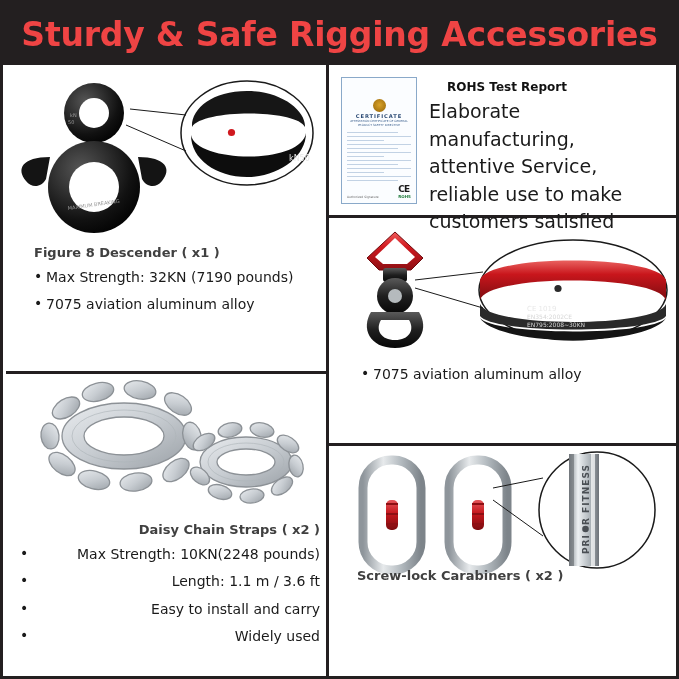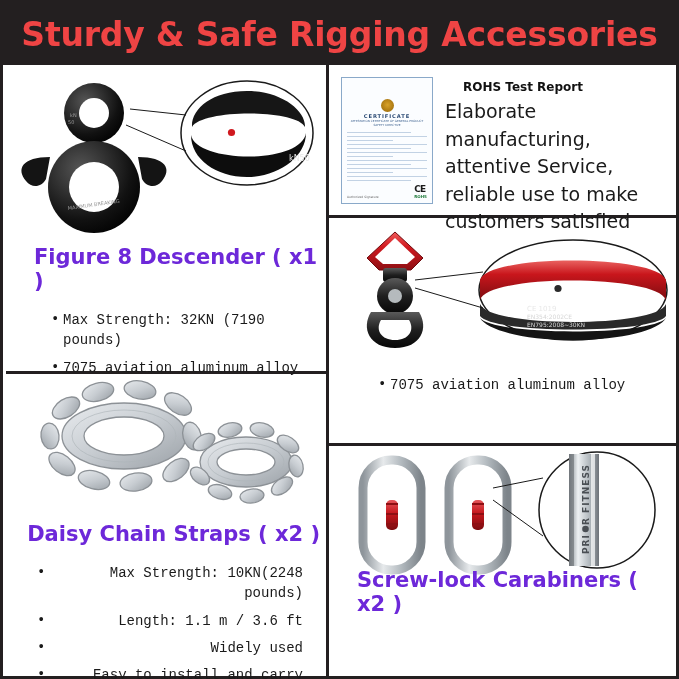--- a/index.html
+++ b/index.html
@@ -56,26 +56,26 @@
   
   .panel { position: absolute; box-sizing: border-box; }
 
   .p-fig8   { left: 3px;   top: 62px;  width: 320px; height: 306px; }
   .p-rohs   { left: 326px; top: 62px;  width: 347px; height: 150px; }
   .p-swivel { left: 326px; top: 215px; width: 347px; height: 225px; }
   .p-daisy  { left: 3px;   top: 371px; width: 320px; height: 305px; }
   .p-carab  { left: 326px; top: 443px; width: 347px; height: 233px; }
 
   .prod-title {
-    font-size: 21px;
-    font-weight: bold;
-    color: #6d28d9;
+    font-size: 13px;
+    font-weight: bold;
+    color: #404040;
     font-family: "DejaVu Sans", sans-serif;
   }
-  .bullets { margin: 17px; padding: 0; list-style: none; font-family: Liberation Mono, monospace; }
+  .bullets { margin: 0; padding: 0; list-style: none; }
   .bullets li {
     font-size: 14px;
     color: #1a1a1a;
     line-height: 1.45;
     position: relative;
     padding-left: 12px;
     margin-top: 7px;
   }
   .bullets li::before {
     content: "\2022";
@@ -99,21 +99,21 @@
     margin-bottom: 4px;
     padding-left: 18px;
   }
   .rohs-desc {
     font-size: 19px;
     line-height: 1.45;
     color: #1a1a1a;
   }
   
   .cert {
-    width: 92px;
+    width: 76px;
     height: 127px;
     border: 1px solid #8aa9c9;
     background: #fbfdff;
     box-sizing: border-box;
     position: relative;
     padding: 20px 5px;
     flex: 0 0 auto;
   }
   .cert-seal {
     width: 13px; height: 13px;
@@ -381,22 +381,22 @@
           <ellipse cx="118" cy="62" rx="52" ry="26"></ellipse>
           <ellipse cx="240" cy="88" rx="38" ry="19"></ellipse>
         </g>
       </svg>
     </div>
     <div class="daisy-text">
       <div class="prod-title">Daisy Chain Straps ( x2 )</div>
       <ul class="bullets wide">
         <li>Max Strength: 10KN(2248 pounds)</li>
         <li>Length: 1.1 m / 3.6 ft</li>
+        <li>Easy to install and carry</li>
         <li>Widely used</li>
-        <li>Easy to install and carry</li>
       </ul>
     </div>
   </div>
 
   <div class="panel p-carab">
     <div class="carab-art">
       <svg width="320" height="130" viewBox="0 0 320 130">
         <defs>
           <linearGradient id="steel" x1="0" y1="0" x2="1" y2="0">
             <stop offset="0%" stop-color="#8e959b"></stop>

